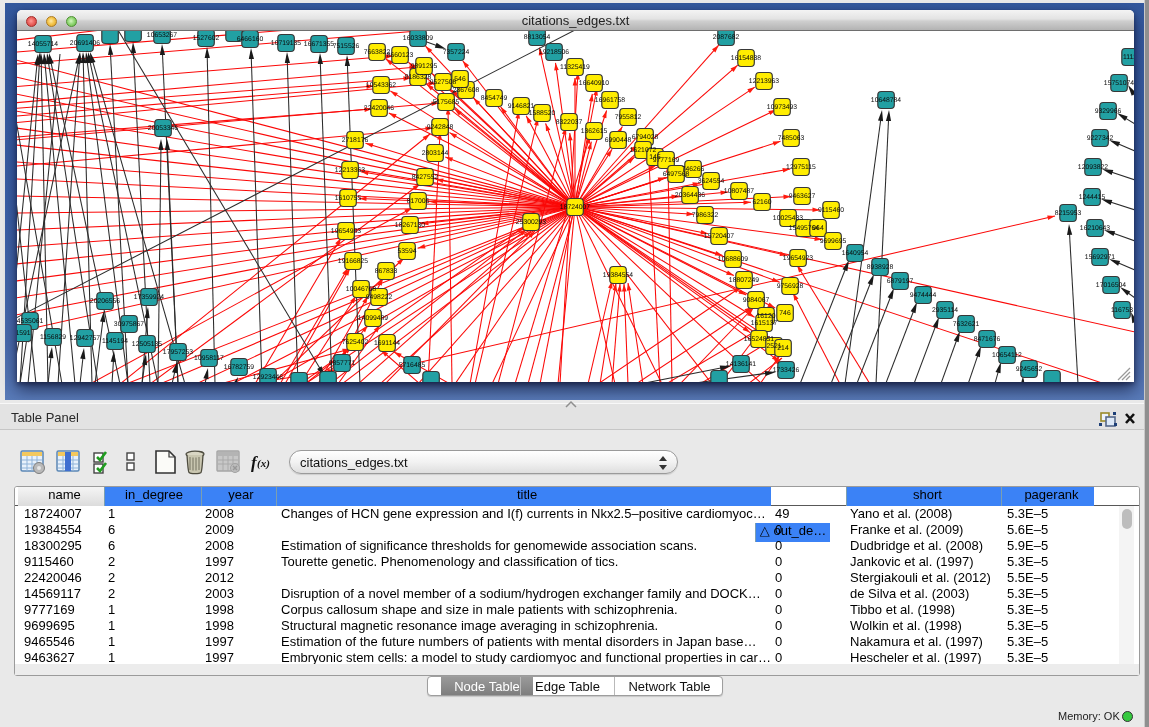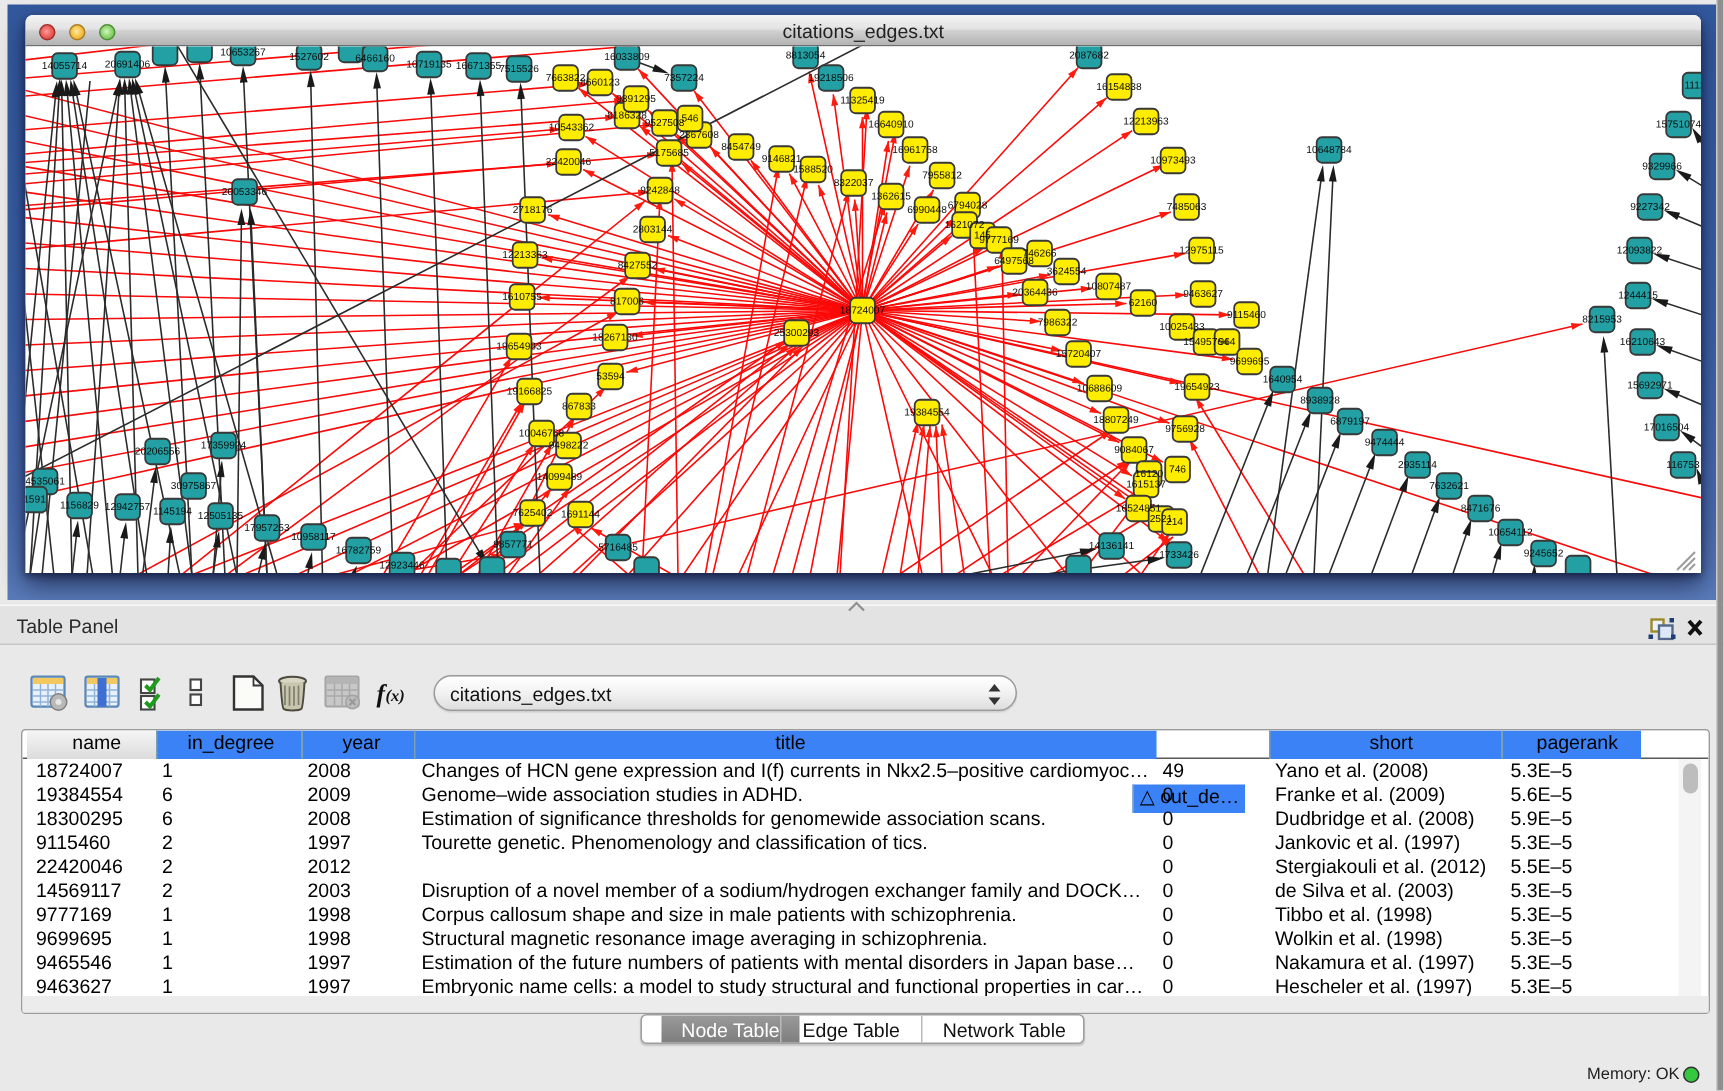--- a/index.html
+++ b/index.html
@@ -806,21 +806,20 @@
     <span style="left:205px">2008</span>
 <span style="left:281px">Changes of HCN gene expression and I(f) currents in Nkx2.5–positive cardiomyoc…</span>
     <span style="left:775px">49</span>
     <span style="left:850px">Yano et al. (2008)</span>
 <span style="left:1007px">5.3E–5</span>
   </div>
 <div class="trow" style="top:522px">
 <span style="left:24px">19384554</span>
     <span style="left:108px">6</span>
     <span style="left:205px">2009</span>
-<span style="left:281px">Genome–wide association studies in ADHD.</span>
     <span style="left:775px">0</span>
     <span style="left:850px">Franke et al. (2009)</span>
 <span style="left:1007px">5.6E–5</span>
   </div>
 <div class="trow" style="top:538px">
 <span style="left:24px">18300295</span>
     <span style="left:108px">6</span>
     <span style="left:205px">2008</span>
 <span style="left:281px">Estimation of significance thresholds for genomewide association scans.</span>
     <span style="left:775px">0</span>
@@ -877,21 +876,21 @@
     <span style="left:205px">1997</span>
 <span style="left:281px">Estimation of the future numbers of patients with mental disorders in Japan base…</span>
     <span style="left:775px">0</span>
     <span style="left:850px">Nakamura et al. (1997)</span>
 <span style="left:1007px">5.3E–5</span>
   </div>
 <div class="trow" style="top:650px">
 <span style="left:24px">9463627</span>
     <span style="left:108px">1</span>
     <span style="left:205px">1997</span>
-<span style="left:281px">Embryonic name cells: a model to study structural and functional properties in car…</span>
+<span style="left:281px">Embryonic stem cells: a model to study cardiomyoc and functional properties in car…</span>
     <span style="left:775px">0</span>
     <span style="left:850px">Hescheler et al. (1997)</span>
 <span style="left:1007px">5.3E–5</span>
   </div>
 <div id="vsb_o" style="position:absolute;left:1119px;top:506px;width:15px;height:158px;background:#f4f4f4;"></div>
 <div style="position:absolute;left:1122px;top:509px;width:10px;height:20px;background:#bdbdbd;border-radius:5px;"></div>
 <div style="position:absolute;left:15px;top:664px;width:1124px;height:11px;background:#ececec;"></div>
 <div id="tabs">
   <div class="seg sel" style="left:0;width:92px;">Node Table</div>
   <div class="seg" style="left:92px;width:94px;border-left:1px solid #b9b9b9;">Edge Table</div>

